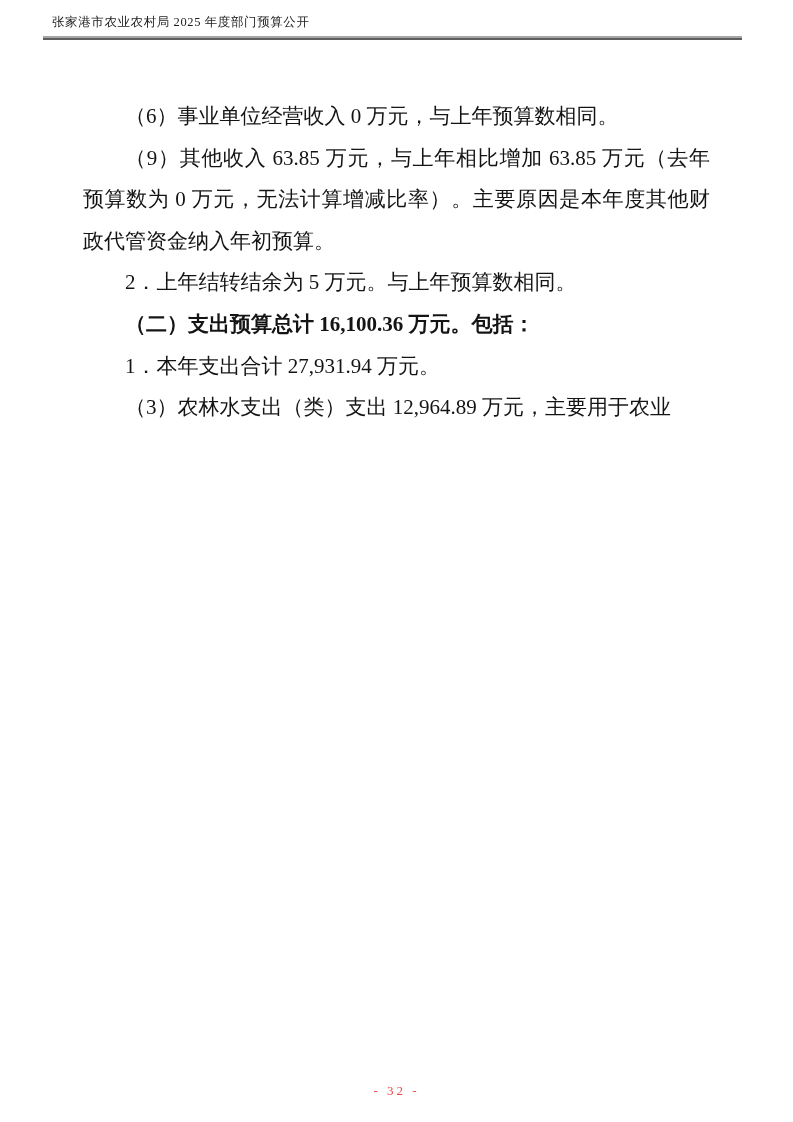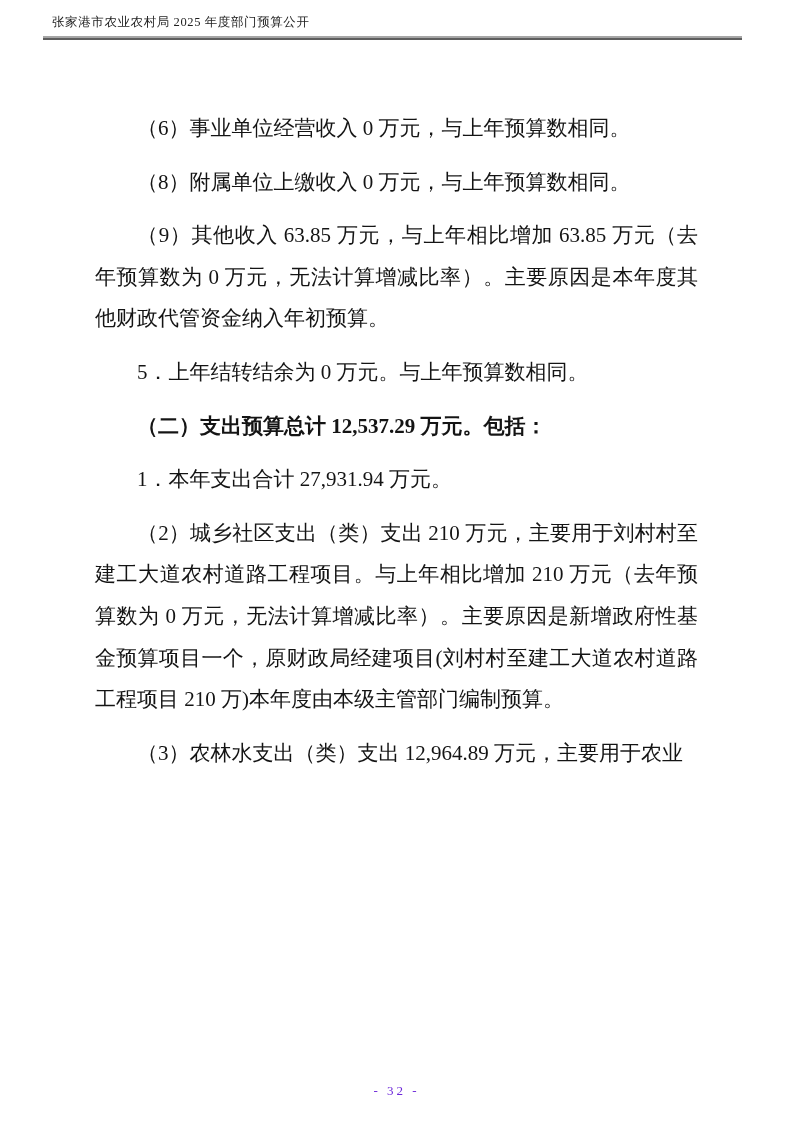--- a/index.html
+++ b/index.html
@@ -45,63 +45,61 @@
     left: 83px;
     top: 96px;
     width: 627px;
     font-size: 21px;
     line-height: 41.6px;
     color: #141414;
     text-align: justify;
     text-justify: inter-ideograph;
   }
   .doc-body p {
-    margin: 12px;
+    margin: 0;
     padding: 0;
     text-indent: 2em;
     word-break: break-all;
     font-family: Liberation Serif, serif;
   }
   .doc-body p.bold {
     font-weight: 700;
   }
   
   .doc-footer {
     position: absolute;
     top: 1081px;
     left: 0;
     width: 793px;
     text-align: center;
   }
   .page-number {
     font-size: 13px;
     letter-spacing: 3px;
-    color: #6d28d9;
+    color: #ef4444;
     font-family: "Liberation Serif", "DejaVu Serif", serif;
   }
 </style>
 </head>
 <body>
 
 <div class="page">
 
   <div class="doc-header">
     <span class="doc-header-title">张家港市农业农村局 2025 年度部门预算公开</span>
     <div class="header-rule-thin"></div>
     <div class="header-rule-thick"></div>
   </div>
 
   <div class="doc-body">
     <p>（6）事业单位经营收入 0 万元，与上年预算数相同。</p>
-    <p>（8）附属单位上缴收入 0 万元，与上年预算数相同。</p>
     <p>（9）其他收入 63.85 万元，与上年相比增加 63.85 万元（去年预算数为 0 万元，无法计算增减比率）。主要原因是本年度其他财政代管资金纳入年初预算。</p>
-    <p>5．上年结转结余为 0 万元。与上年预算数相同。</p>
-    <p class="bold">（二）支出预算总计 12,537.29 万元。包括：</p>
+    <p>2．上年结转结余为 5 万元。与上年预算数相同。</p>
+    <p class="bold">（二）支出预算总计 16,100.36 万元。包括：</p>
     <p>1．本年支出合计 27,931.94 万元。</p>
-    <p>（2）城乡社区支出（类）支出 210 万元，主要用于刘村村至建工大道农村道路工程项目。与上年相比增加 210 万元（去年预算数为 0 万元，无法计算增减比率）。主要原因是新增政府性基金预算项目一个，原财政局经建项目(刘村村至建工大道农村道路工程项目 210 万)本年度由本级主管部门编制预算。</p>
     <p>（3）农林水支出（类）支出 12,964.89 万元，主要用于农业</p>
   </div>
 
   <div class="doc-footer">
     <span class="page-number">- 32 -</span>
   </div>
 
 </div>
 
 </body></html>

